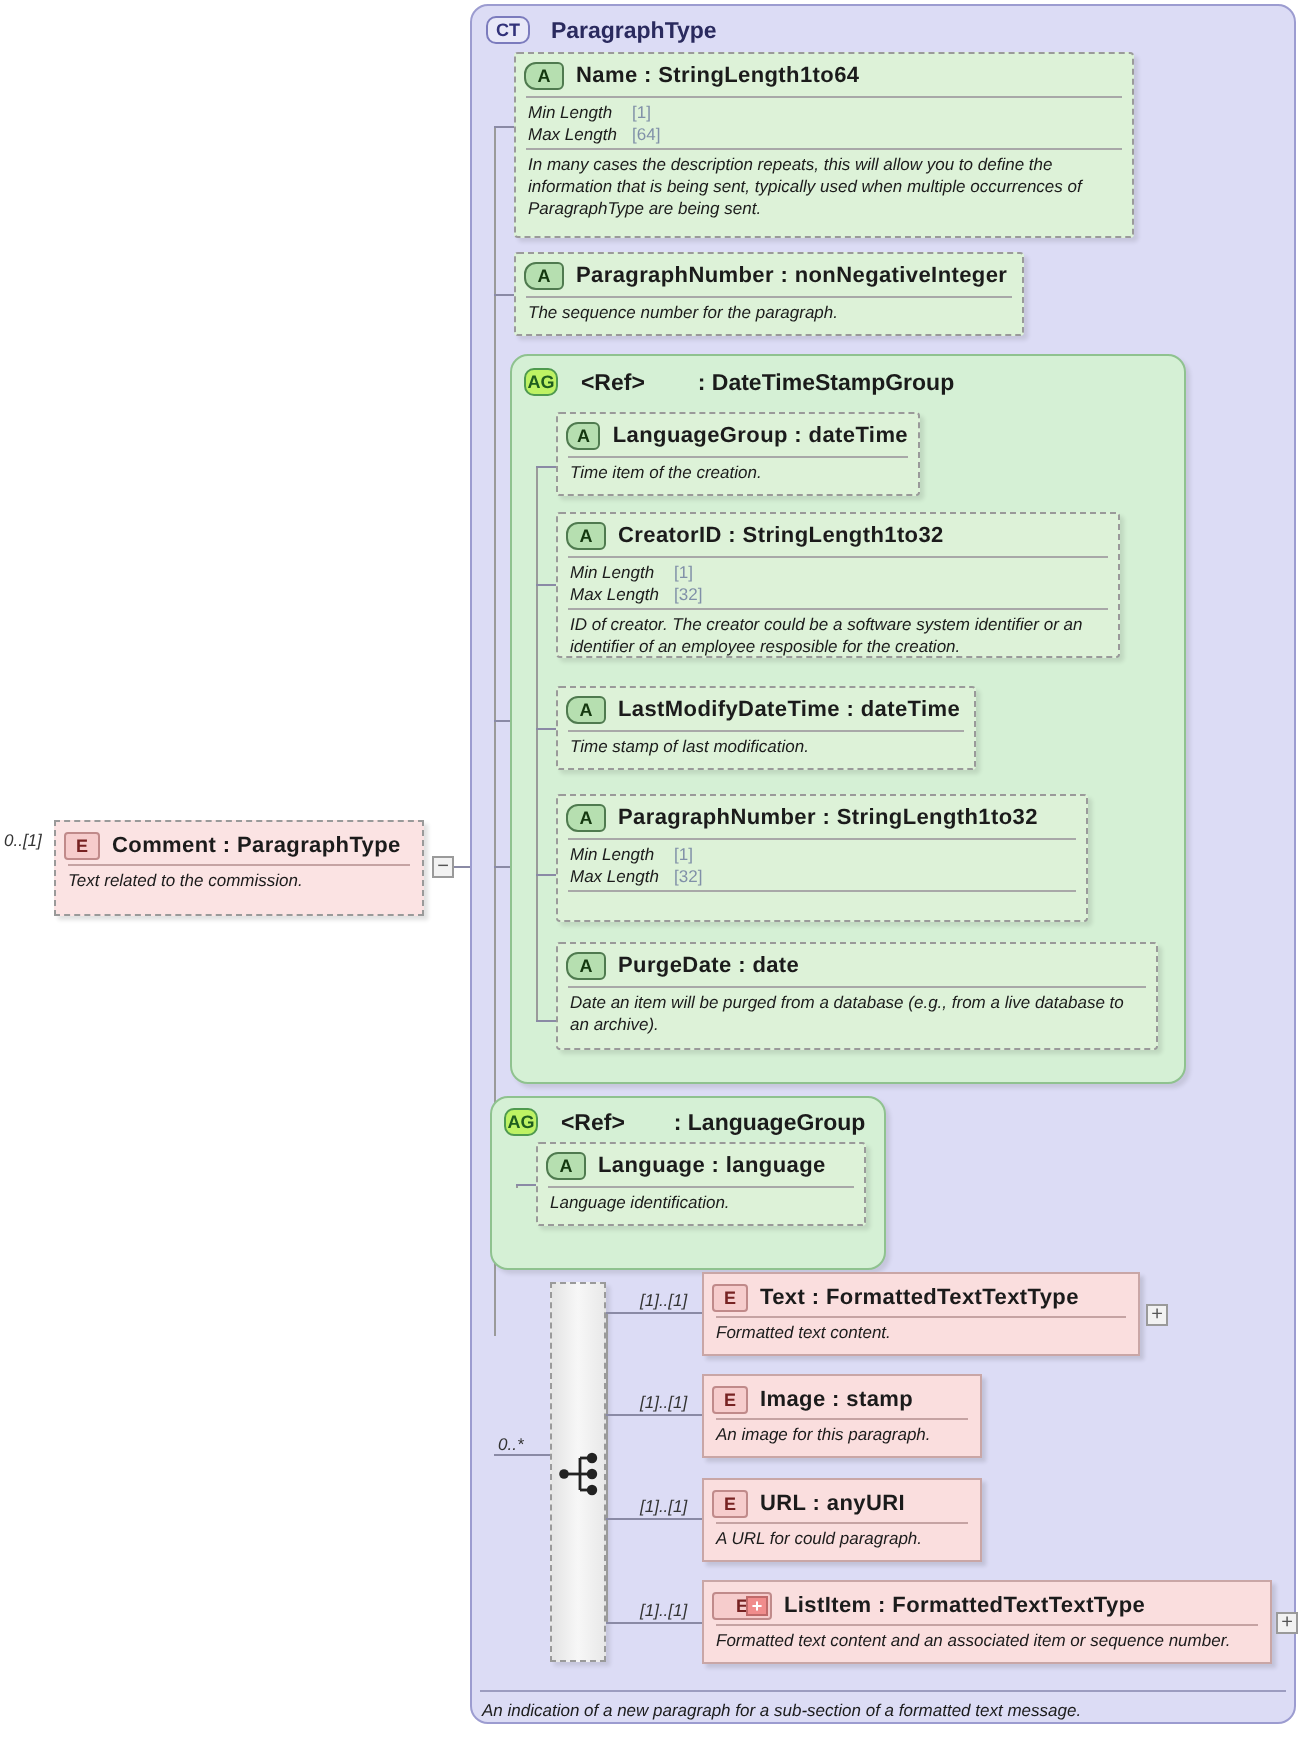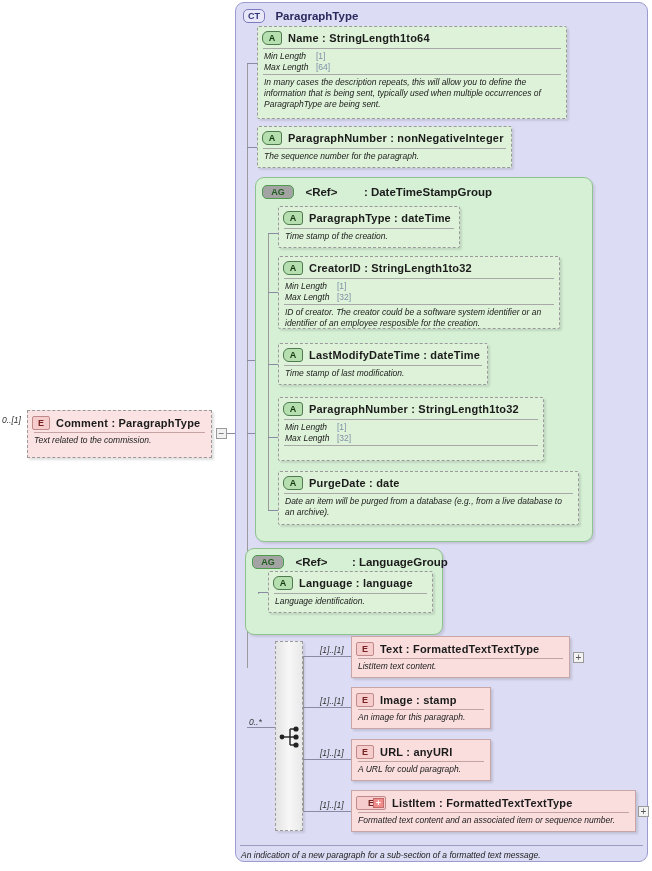--- a/index.html
+++ b/index.html
@@ -31,23 +31,23 @@
   }
   .badge-ct {
     width: 22px; height: 14px;
     border: 1px solid #7b7bbd;
     background: #e8e8f8;
     color: #33337a;
     border-radius: 5px;
     font-size: 9px; line-height: 12px;
   }
   .badge-ag {
-    width: 32px; height: 14px;
+    width: 17px; height: 14px;
     border: 1px solid #4f9a4f;
-    background: #a3a3a3;
+    background: #bef264;
     color: #1f5c1f;
     border-radius: 5px;
     font-size: 9px; line-height: 12px;
   }
   .badge-a {
     width: 20px; height: 14px;
     border: 1px solid #4f7a4f;
     background: #b6dfb0;
     color: #14380f;
     border-radius: 6px 3px 3px 6px;
@@ -274,24 +274,24 @@
     <span class="ag-title" style="margin-left:7px;">&lt;Ref&gt;</span>
     <span class="ag-title" style="margin-left:22px;">: DateTimeStampGroup</span>
   </div>
 
   <div class="abs tline" style="left:268px; top:233px; width:1px; height:277px;"></div>
 
   <div class="abs hline" style="left:268px; top:233px; width:10px;"></div>
   <div class="abs attr-node" style="left:278px; top:206px; width:182px; height:42px;">
     <div class="attr-head">
       <span class="badge badge-a">A</span>
-      <span class="attr-title">ParagraphType : dateTime</span>
-    </div>
-    <div class="sep"></div>
-    <div class="doc">Time stamp of the creation.</div>
+      <span class="attr-title">LanguageGroup : dateTime</span>
+    </div>
+    <div class="sep"></div>
+    <div class="doc">Time item of the creation.</div>
   </div>
 
   <div class="abs hline" style="left:268px; top:292px; width:10px;"></div>
   <div class="abs attr-node" style="left:278px; top:256px; width:282px; height:73px;">
     <div class="attr-head">
       <span class="badge badge-a">A</span>
       <span class="attr-title">CreatorID : StringLength1to32</span>
     </div>
     <div class="sep"></div>
     <div class="facets">
@@ -377,21 +377,21 @@
   <div class="abs tline" style="left:303px; top:656px; width:1px; height:155px;"></div>
 
   <div class="abs hline" style="left:303px; top:656px; width:48px;"></div>
   <div class="abs card" style="left:320px; top:645px;">[1]..[1]</div>
   <div class="abs elem-node" style="left:351px; top:636px; width:219px; height:42px;">
     <div class="elem-head">
       <span class="badge badge-e">E</span>
       <span class="elem-title">Text        : FormattedTextTextType</span>
     </div>
     <div class="elem-sep"></div>
-    <div class="doc">ListItem text content.</div>
+    <div class="doc">Formatted text content.</div>
   </div>
   <div class="abs pmbox" style="left:573px; top:652px;">+</div>
 
   <div class="abs hline" style="left:303px; top:707px; width:48px;"></div>
   <div class="abs card" style="left:320px; top:696px;">[1]..[1]</div>
   <div class="abs elem-node" style="left:351px; top:687px; width:140px; height:42px;">
     <div class="elem-head">
       <span class="badge badge-e">E</span>
       <span class="elem-title">Image       : stamp</span>
     </div>

